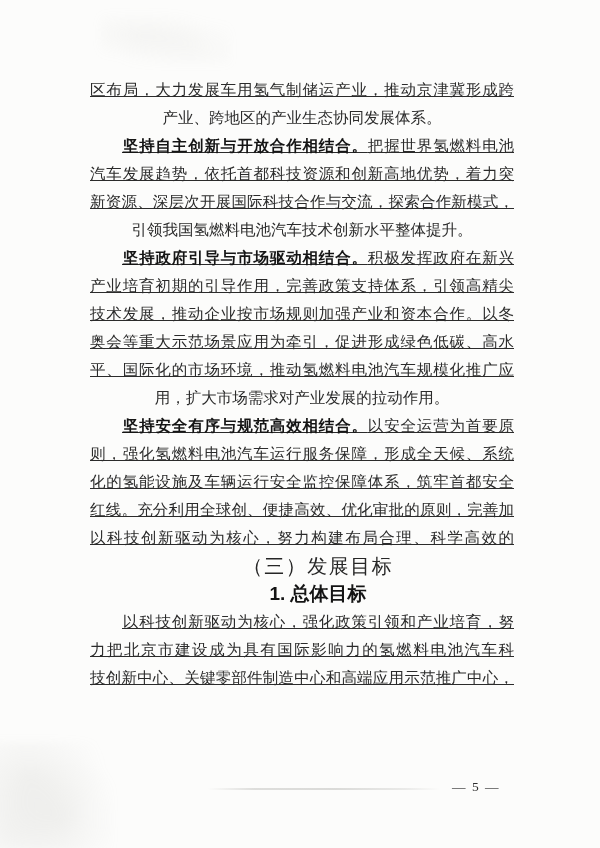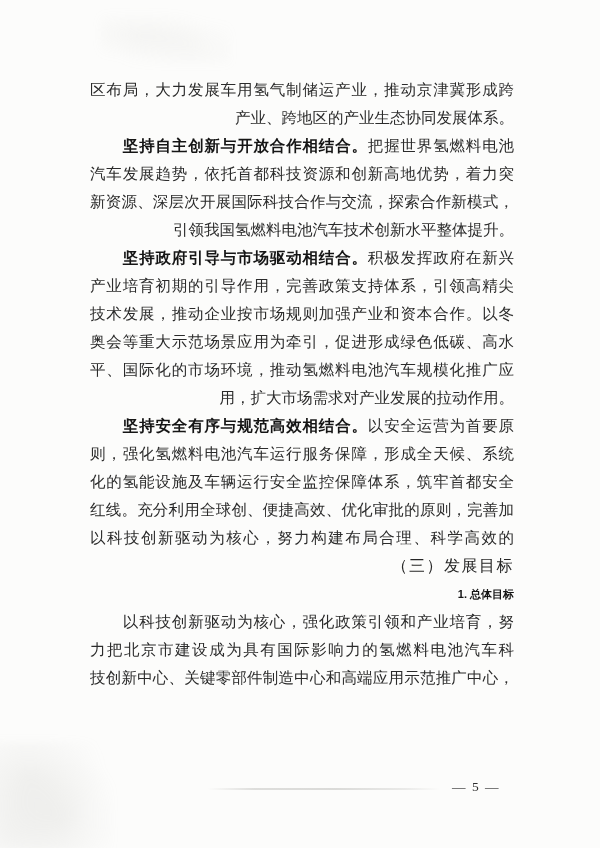--- a/index.html
+++ b/index.html
@@ -52,49 +52,50 @@
     width: 424px;
   }
 
   .para { margin: 0; }
 
   .line {
     height: 28px;
     line-height: 28px;
     font-size: 15.5px;
     color: #2b2b2b;
-    text-align: right;
+    text-align: center;
     overflow: hidden;
   }
   .line.just {
     text-align: justify;
     text-align-last: justify;
+    text-decoration: underline;
   }
 
   .ind {
     display: inline-block;
     width: 32px;
     height: 1px;
   }
 
   .seg { }
   .seg.lead {
     font-family: "Liberation Sans", "DejaVu Sans", sans-serif;
     font-weight: 700;
     color: #151515;
   }
 
   .para.kaiti .line {
-    font-size: 16px;
+    font-size: 20px;
     letter-spacing: 1.5px;
     color: #262626;
   }
 
   .para.heading .line {
-    font-size: 11px;
+    font-size: 19px;
   }
   .para.heading .seg {
     font-family: "Liberation Sans", "DejaVu Sans", sans-serif;
     font-weight: 700;
     color: #141414;
   }
 
   .page-num {
     position: absolute;
     left: 452px;

